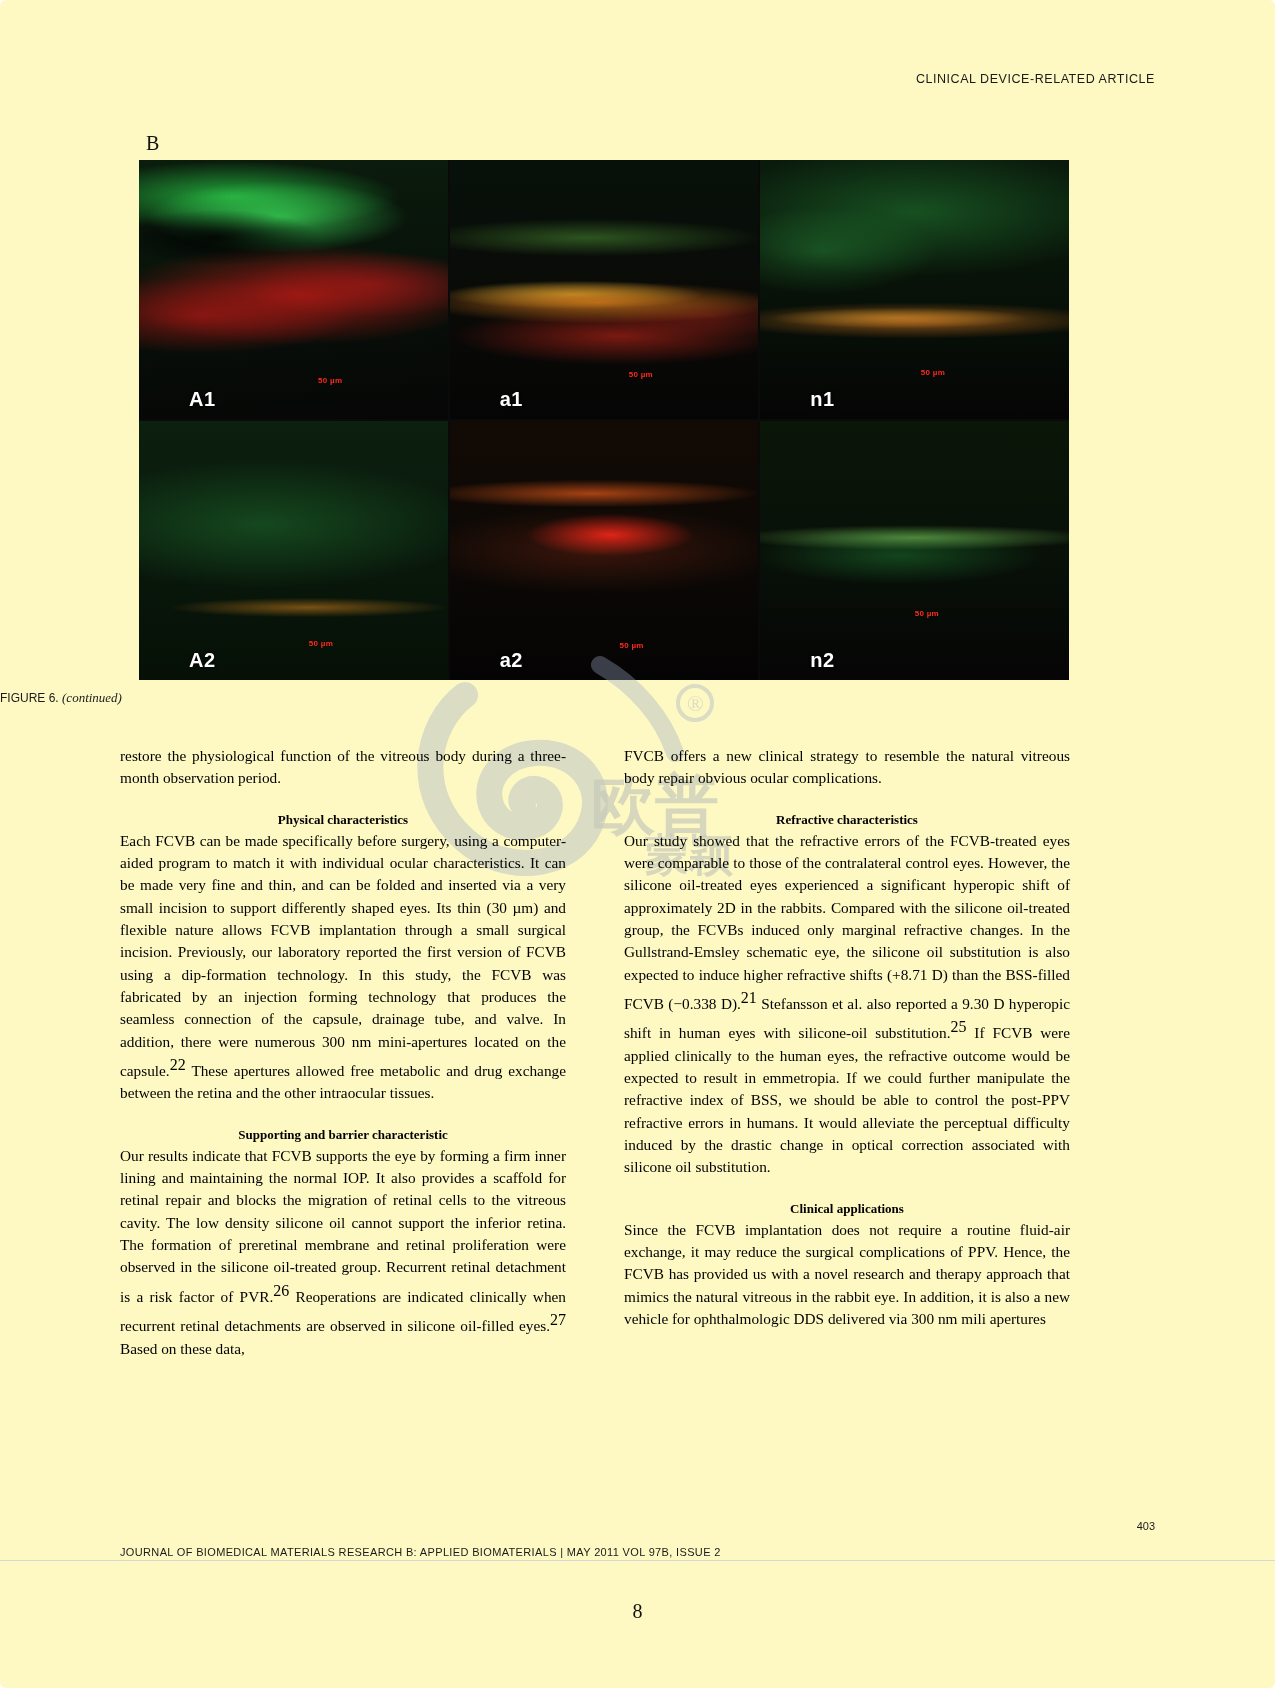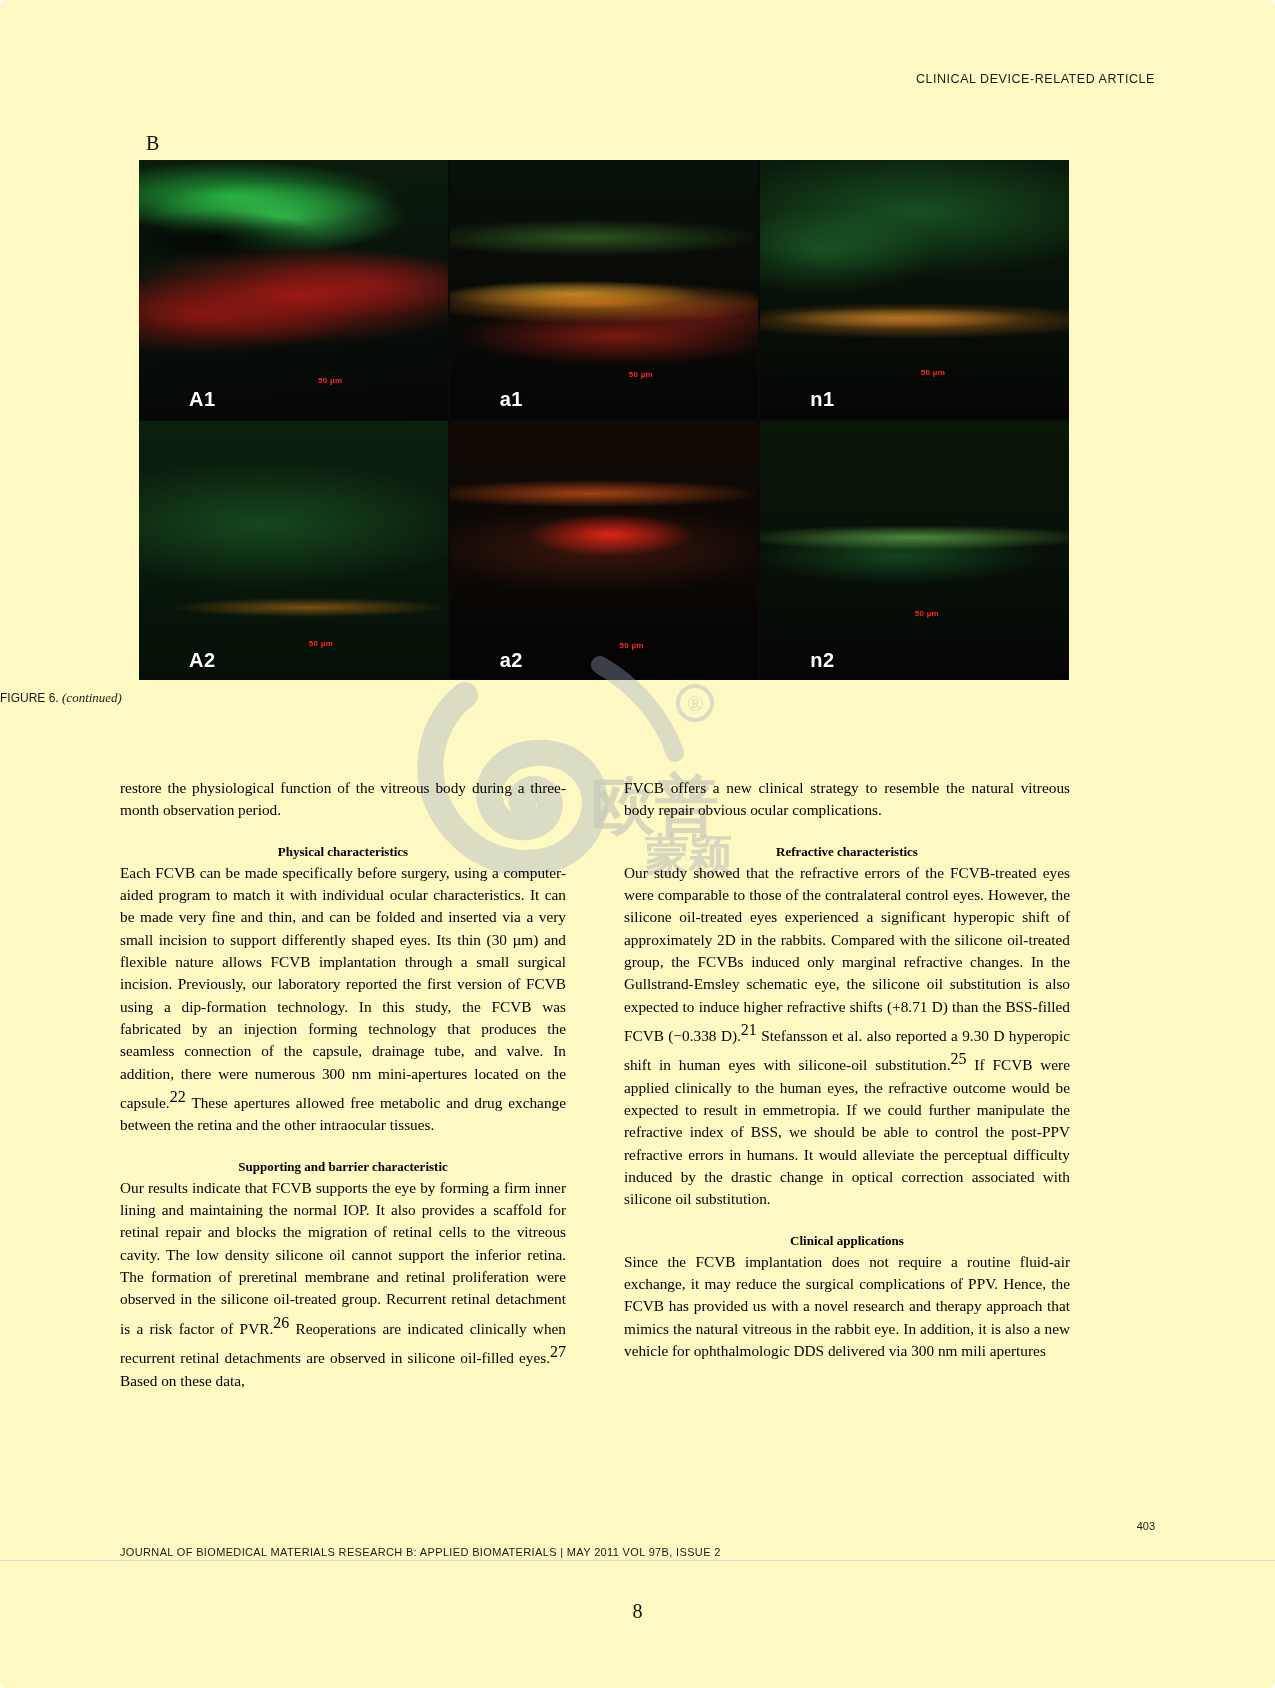--- a/index.html
+++ b/index.html
@@ -161,21 +161,20 @@
   .columns {
     position: absolute;
     left: 120px;
     top: 745px;
     width: 950px;
     display: flex;
     gap: 58px;
   }
   .col {
     width: 446px;
-    margin-top: 32px;
   }
   .col p {
     margin: 0 0 0 0;
     font-size: 15.3px;
     line-height: 1.46;
     text-align: justify;
     text-justify: inter-word;
     hyphens: auto;
   }
   .col h3 {

